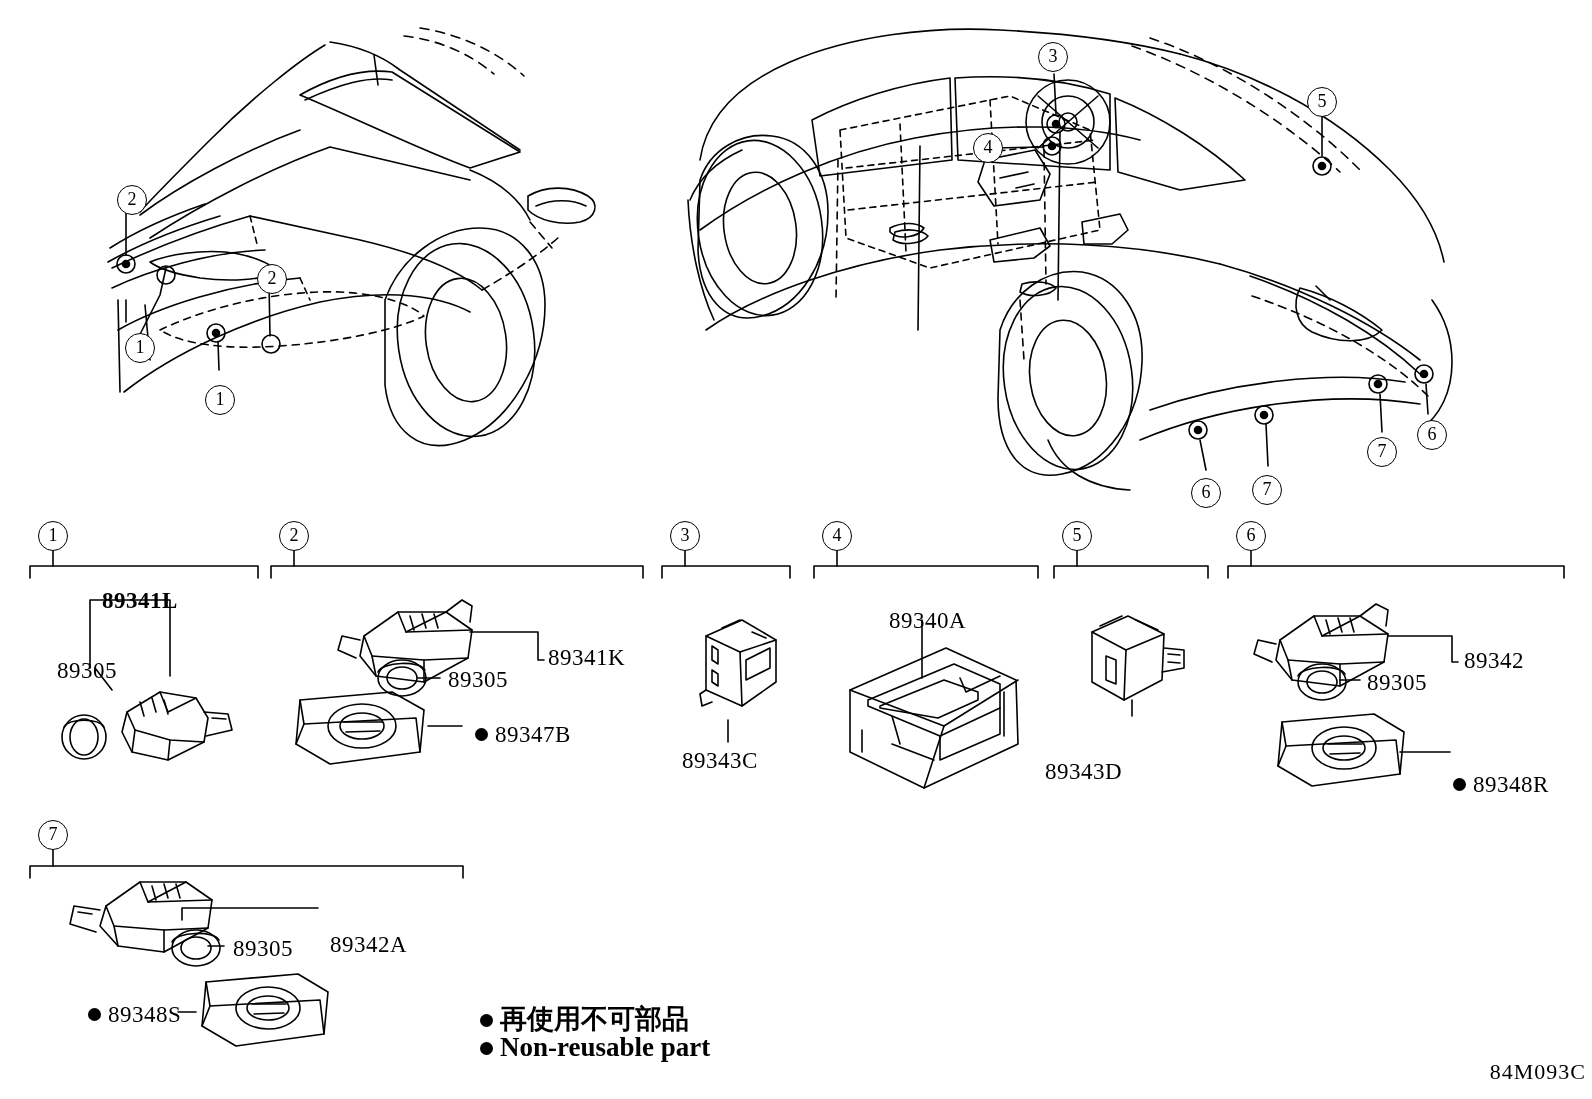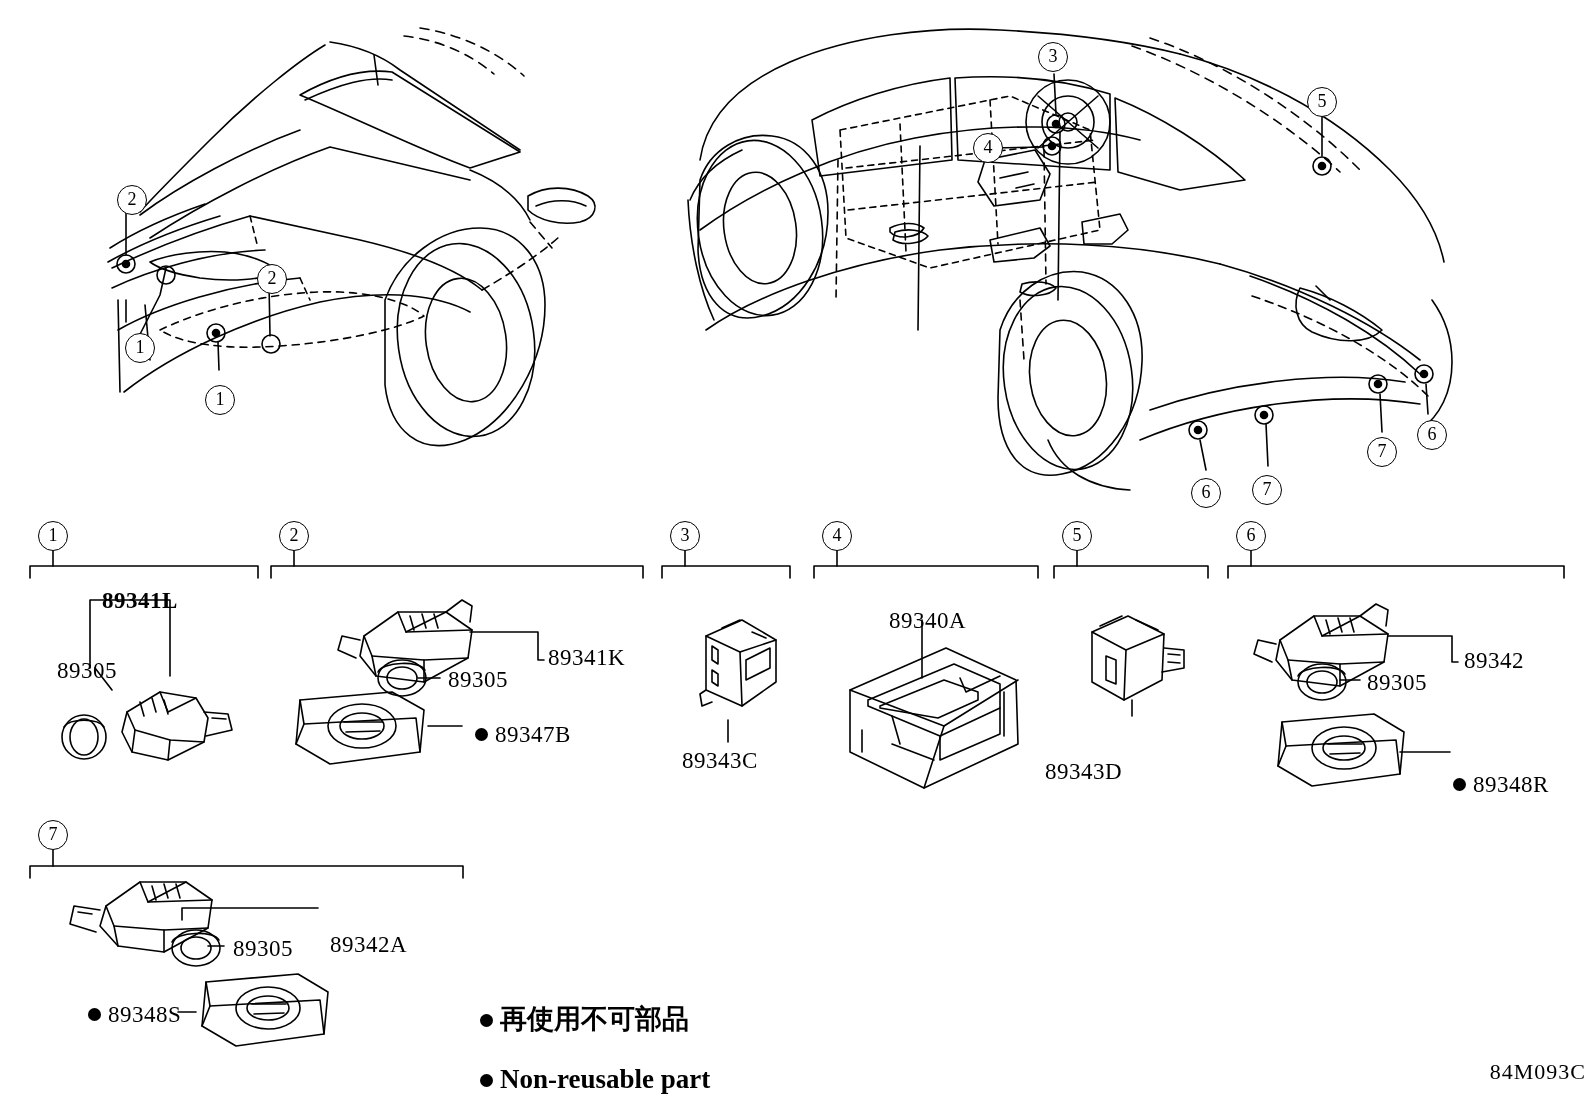--- a/index.html
+++ b/index.html
@@ -421,19 +421,19 @@
 
   <div class="lbl" style="left:330px;top:920px;margin-top:12px;">89342A</div>
   <div class="lbl" style="left:233px;top:936px;">89305</div>
   <div class="lbl" style="left:88px;top:1002px;">
     <span class="dot-bullet"></span><span>89348S</span>
   </div>
 
   <div class="legend-line" style="left:480px;top:1001px;">
     <span class="dot-bullet"></span><span>再使用不可部品</span>
   </div>
-  <div class="legend-line" style="left:480px;top:1032px;margin-top:32px;">
+  <div class="legend-line" style="left:480px;top:1032px;">
     <span class="dot-bullet"></span><span>Non-reusable part</span>
   </div>
 
   <div class="code-id">84M093C</div>
 
 </div>
 
 </body></html>

